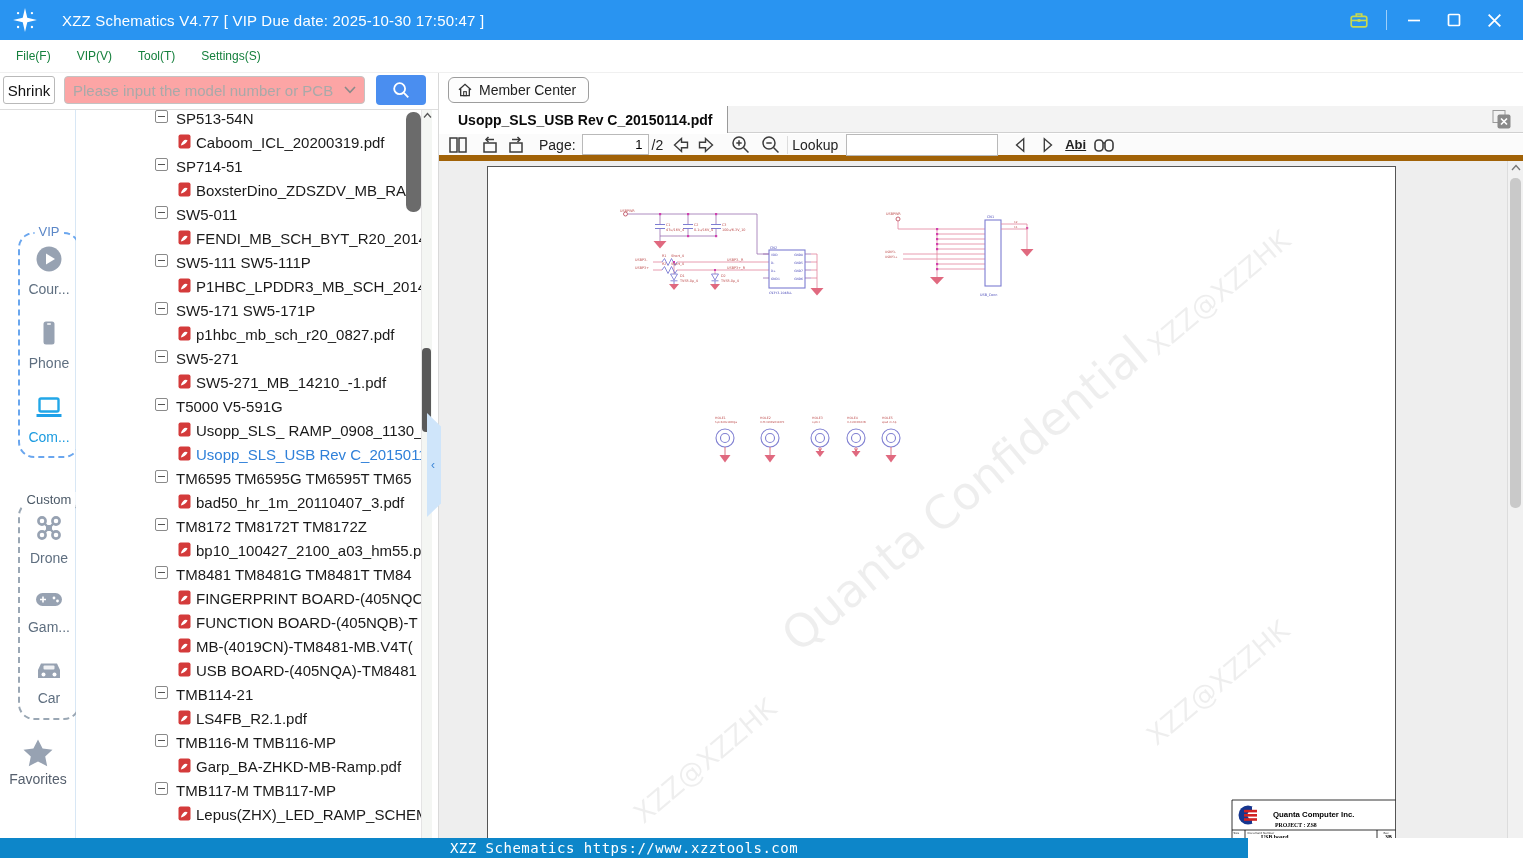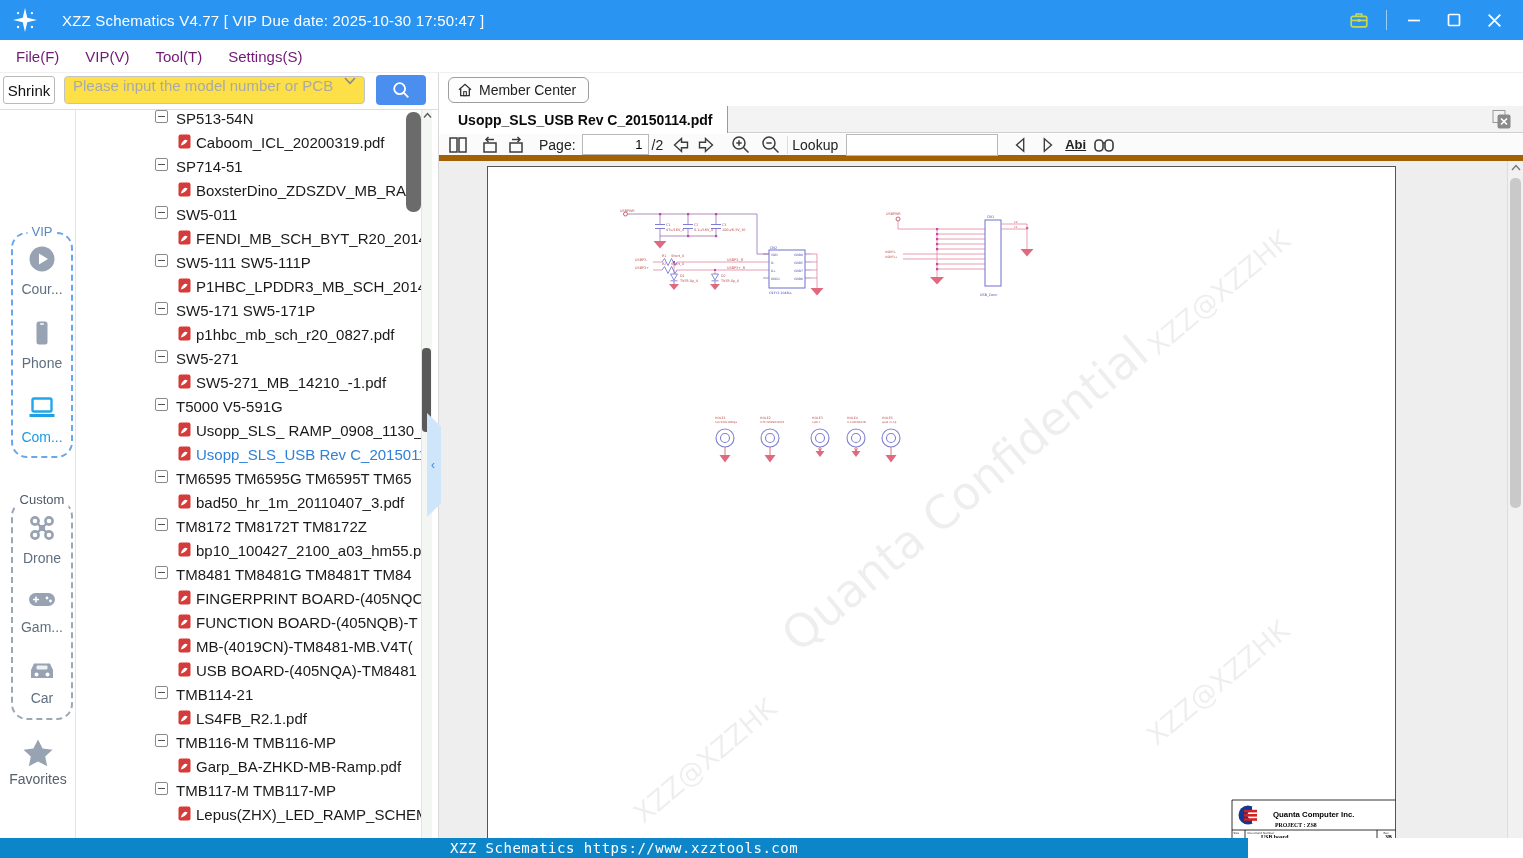--- a/index.html
+++ b/index.html
@@ -9,34 +9,34 @@
   
   .titlebar{position:absolute;left:0;top:0;width:1523px;height:40px;background:#2994f1;display:flex;align-items:center;color:#fff}
   .titlebar .logo{margin-left:12px;width:26px;height:26px}
   .titlebar .wtitle{margin-left:24px;font-size:15px;letter-spacing:.2px}
   .wincontrols{margin-left:auto;display:flex;align-items:center;gap:14px;padding-right:16px}
   .winbtn{width:26px;height:26px;display:flex;align-items:center;justify-content:center;cursor:default}
   .windiv{width:1px;height:20px;background:rgba(255,255,255,.55)}
 
   
   .menubar{position:absolute;left:0;top:40px;width:1523px;height:33px;background:#fff;display:flex;align-items:center;gap:26px;padding-left:16px;border-bottom:1px solid #f0f0f0}
-  .menubar span{font-size:15px;color:#701a75}
+  .menubar span{font-size:12px;color:#15803d}
 
   
   .searchrow{position:absolute;left:0;top:73px;width:438px;height:37px;background:#fff;border-bottom:1px solid #ddd}
   .shrinkbtn{position:absolute;left:3px;top:3px;width:52px;height:28px;background:#fff;border:1px solid #b9b9b9;border-radius:3px;font-size:15px;color:#111;display:flex;align-items:center;justify-content:center}
-  .searchbox{position:absolute;left:64px;top:3px;width:301px;height:28px;border:1px solid #c3c3c3;border-radius:4px;background:#fde047;display:flex;align-items:flex-start}
+  .searchbox{position:absolute;left:64px;top:3px;width:301px;height:28px;border:1px solid #c3c3c3;border-radius:4px;background:#fca5a5;display:flex;align-items:center}
   .searchbox input{flex:1;border:none;outline:none;font-size:15px;color:#333;padding:0 8px;font-family:"Liberation Sans",sans-serif;background:transparent}
   .searchbox input::placeholder{color:#a9a9a9}
   .searchbox .chev{margin-right:8px}
   .searchbtn{position:absolute;left:376px;top:2px;width:50px;height:30px;background:#4a8ef0;border:none;border-radius:4px;display:flex;align-items:center;justify-content:center}
 
   
   .sidebar{position:absolute;left:0;top:110px;width:76px;height:728px;background:#fff;border-right:1px solid #d8e7f5}
-  .dashbox{position:absolute;left:11px;width:62px;border-radius:16px;display:flex;flex-direction:column;justify-content:space-around;align-items:center}
+  .dashbox{position:absolute;left:18px;width:62px;border-radius:16px;display:flex;flex-direction:column;justify-content:space-around;align-items:center}
   .vipbox{top:122px;height:226px;border:2px dashed #6aa6ee}
   .custombox{top:390px;height:220px;border:2px dashed #9aa7b4}
   .boxtag{position:absolute;top:-10px;left:50%;transform:translateX(-50%);background:#fff;padding:0 4px;font-size:13px}
   .viptag{color:#5b87c7}.customtag{color:#4c5a68}
   .sbitem{display:flex;flex-direction:column;align-items:center;gap:8px;cursor:default}
   .sbitem .lbl{font-size:14px;color:#5f6f80;white-space:nowrap}
   .sbitem .lbl.active{color:#1b9be0}
   .favitem{position:absolute;left:0;top:628px;width:76px;display:flex;flex-direction:column;align-items:center;gap:3px}
   .favitem .lbl{font-size:14px;color:#56606e}
 

